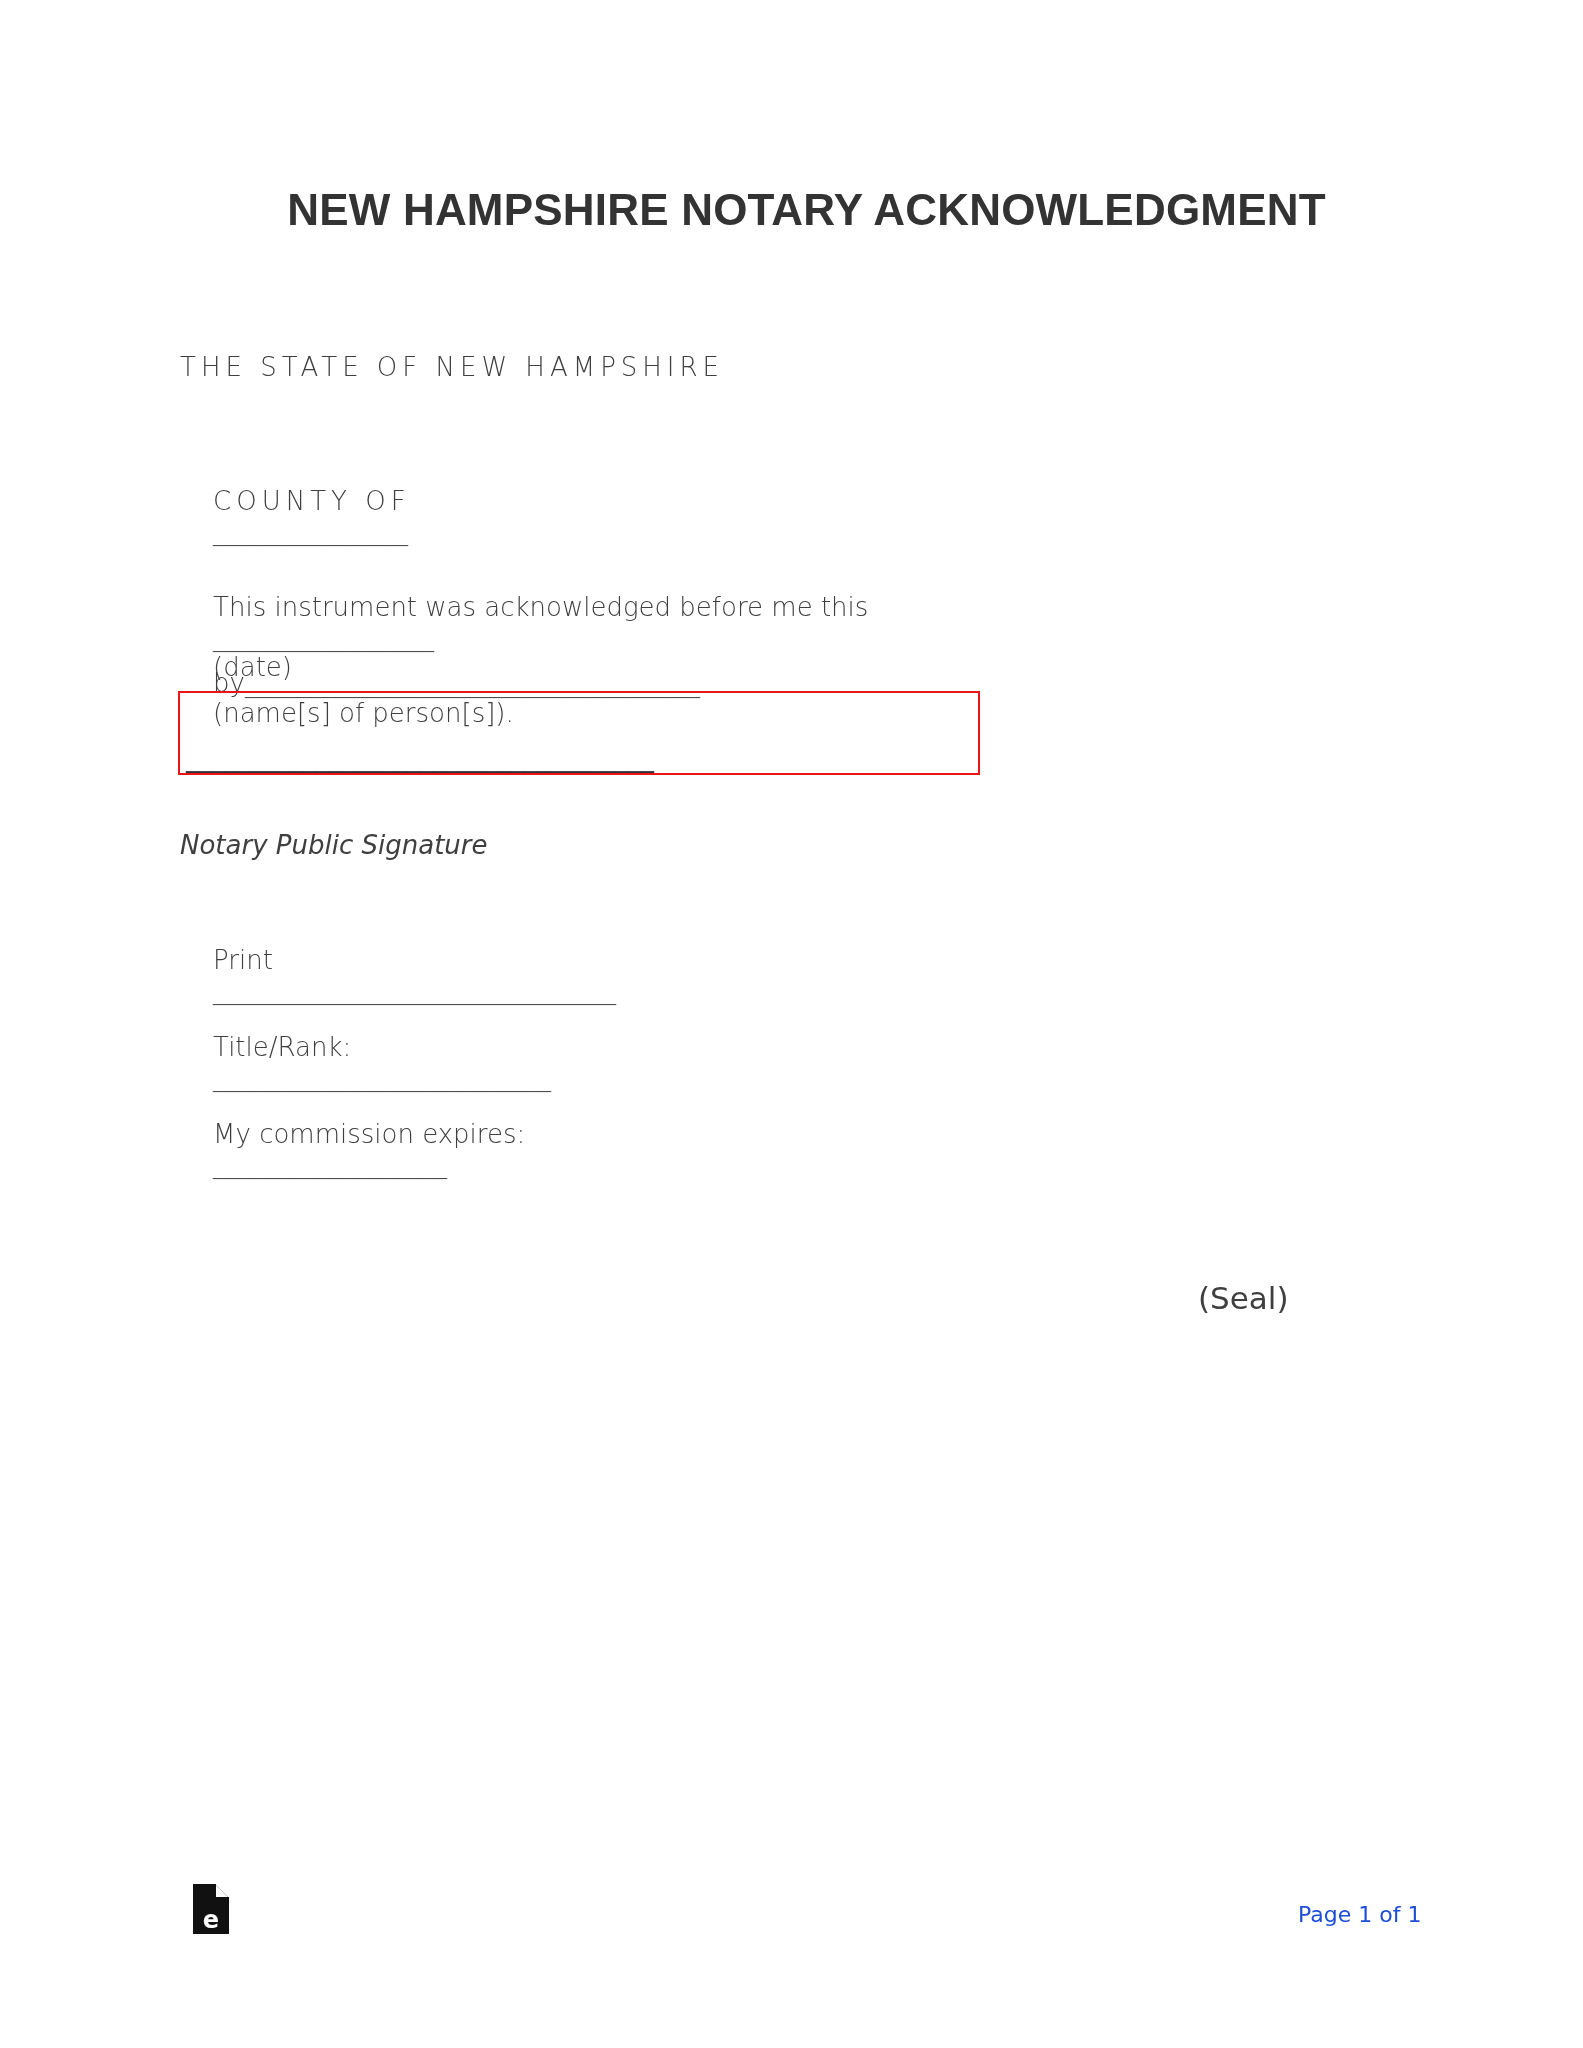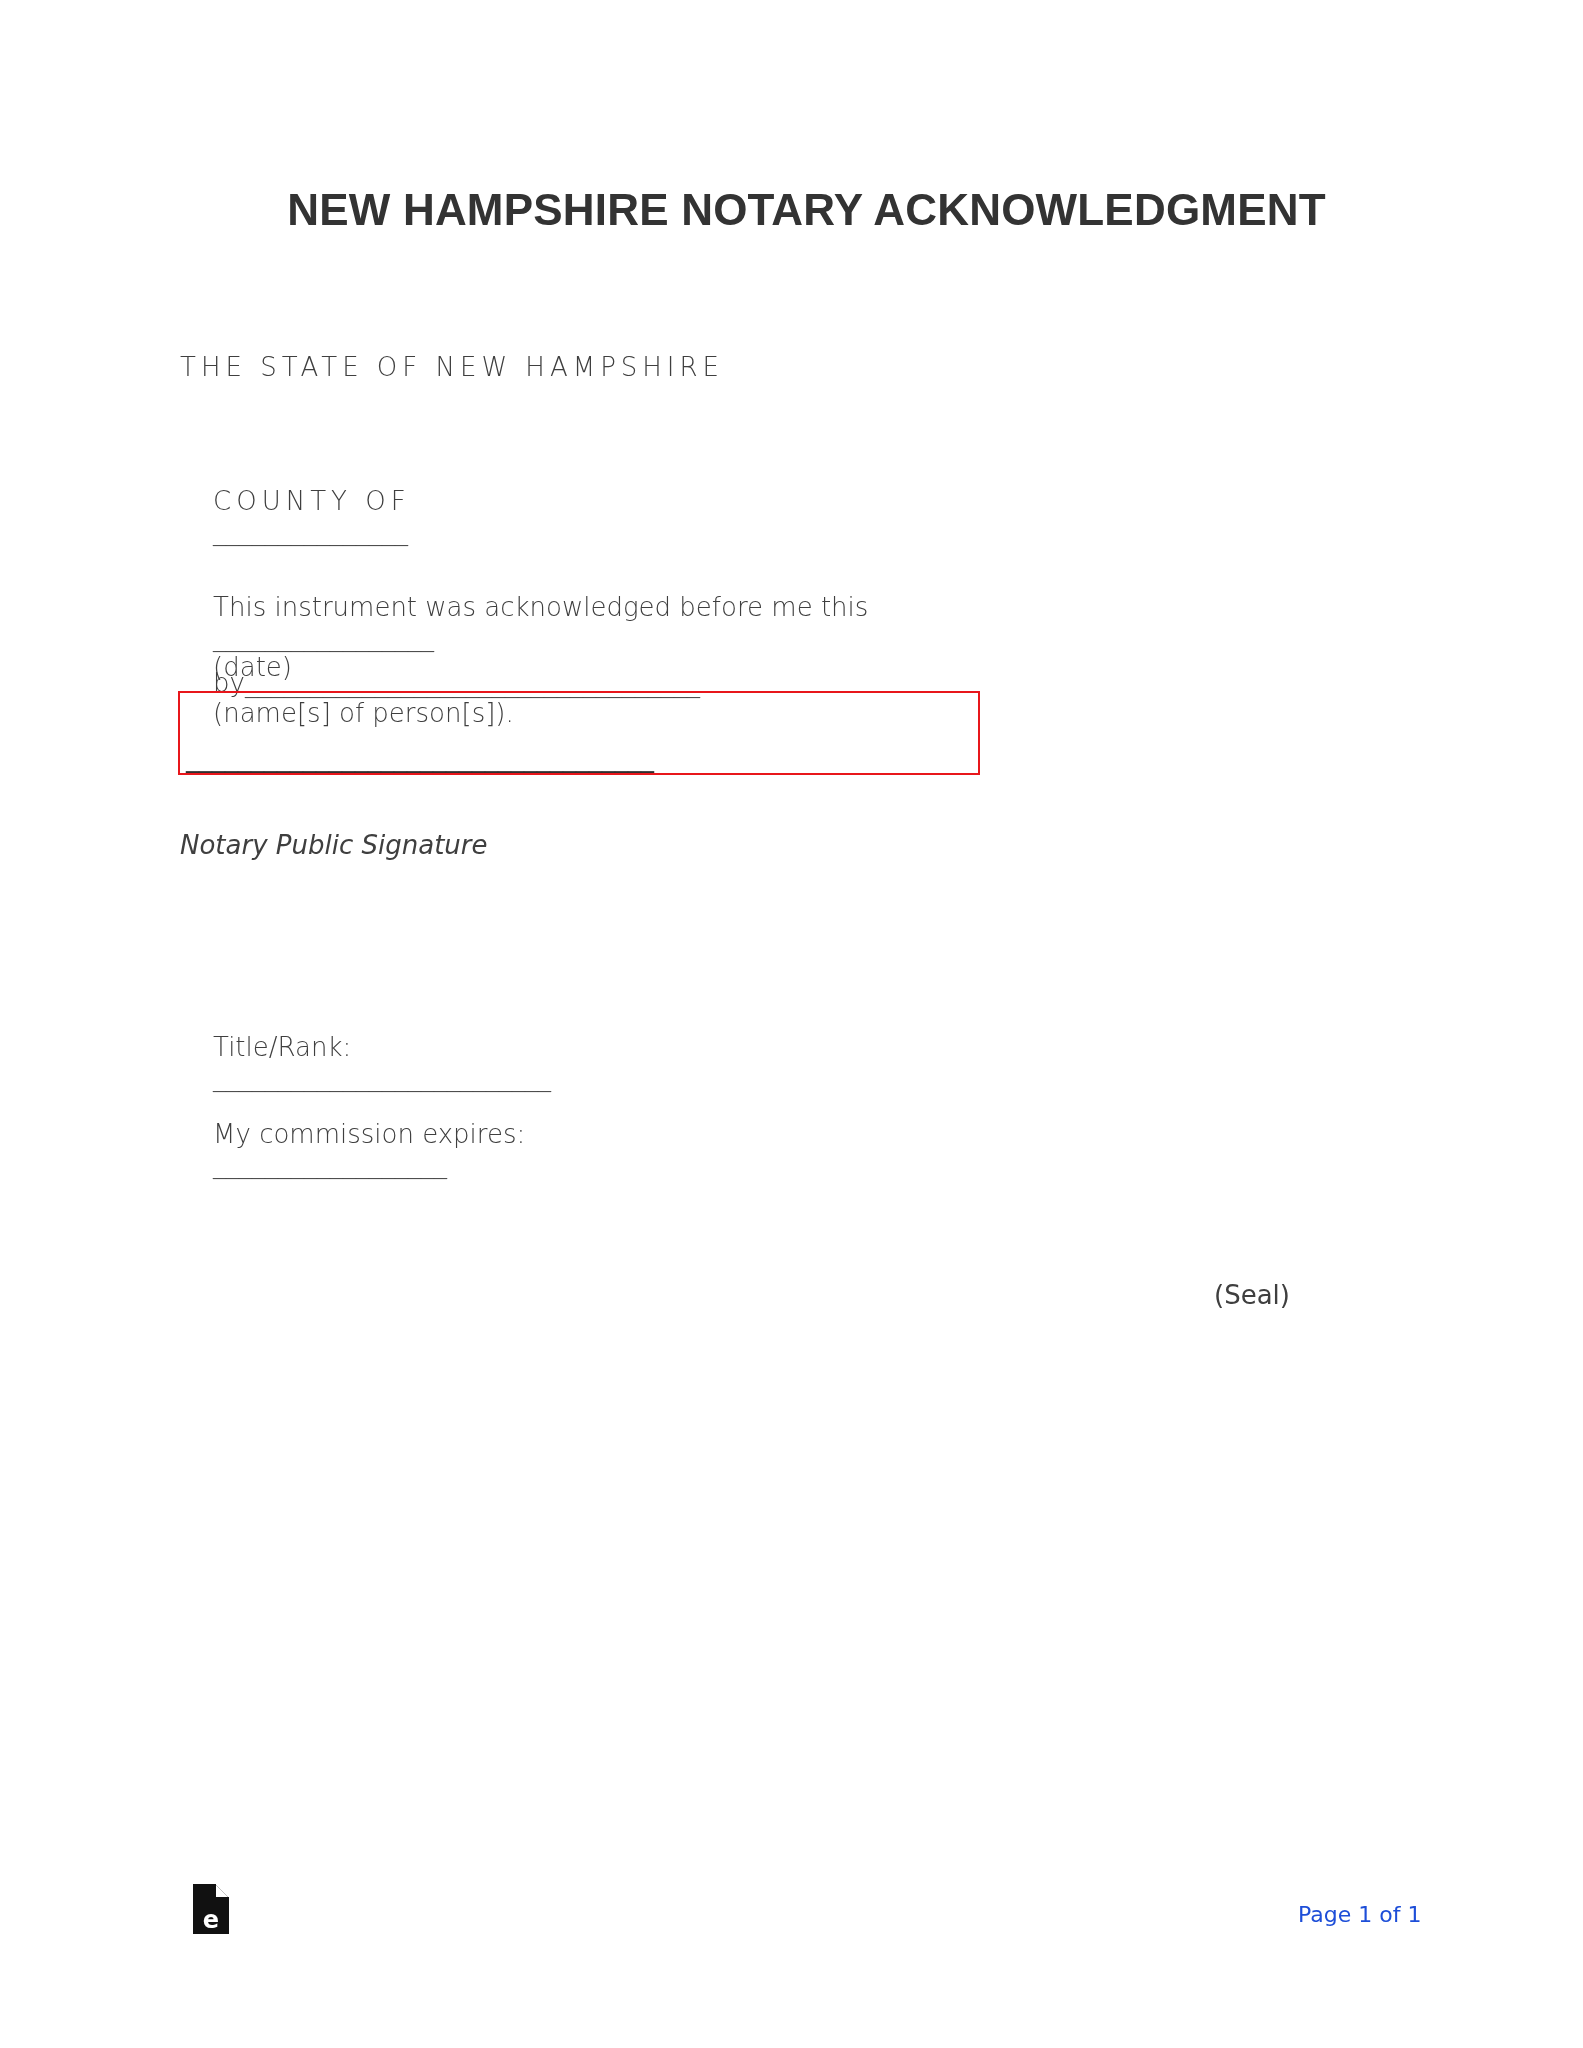--- a/index.html
+++ b/index.html
@@ -17,21 +17,21 @@
   .caps { letter-spacing: 5px; }
   .blank { letter-spacing: 0px; margin-top: 44px; }
   .field-box {
     position: absolute; left: 178px; top: 691px; width: 802px; height: 84px;
     border: 2px solid #e8161b; box-sizing: border-box;
   }
   .sig-dashes {
     position: absolute; left: 6px; bottom: 0px; font-family: "DejaVu Sans", sans-serif;
     font-size: 26px; color: #2e2e2e; white-space: pre; letter-spacing: 0px;
   }
-  .seal { position: absolute; left: 1198px; top: 1280px; font-family: "DejaVu Sans", sans-serif; font-size: 26px; color: #3f3f3f; margin-left: 16px; }
+  .seal { position: absolute; left: 1198px; top: 1280px; font-family: "DejaVu Sans", sans-serif; font-size: 31px; color: #3f3f3f; }
   .logo { position: absolute; left: 193px; top: 1884px; width: 36px; height: 50px; }
   .pagenum { position: absolute; left: 1298px; top: 1902px; font-family: "DejaVu Sans", sans-serif; font-size: 22px; color: #1d4ed8; }
 </style>
 </head>
 <body>
 
 <div class="page">
 
   <div class="title">NEW HAMPSHIRE NOTARY ACKNOWLEDGMENT</div>
 
@@ -52,20 +52,24 @@
     <span>by</span><span>___________________________________</span>
     <span>(name[s] of person[s]).</span>
   </div>
 
   <div class="field-box">
     <span class="sig-dashes">____________________________________</span>
   </div>
 
   <div class="line" style="top:830px;font-style:italic;">Notary Public Signature</div>
 
+  <div class="line" style="top:915px;">
+    <span>Print</span>
+    <span>_______________________________</span>
+  </div>
 
   <div class="line" style="top:1002px;">
     <span>Title/Rank:</span>
     <span>__________________________</span>
   </div>
 
   <div class="line" style="top:1089px;">
     <span>My commission expires:</span>
     <span>__________________</span>
   </div>

